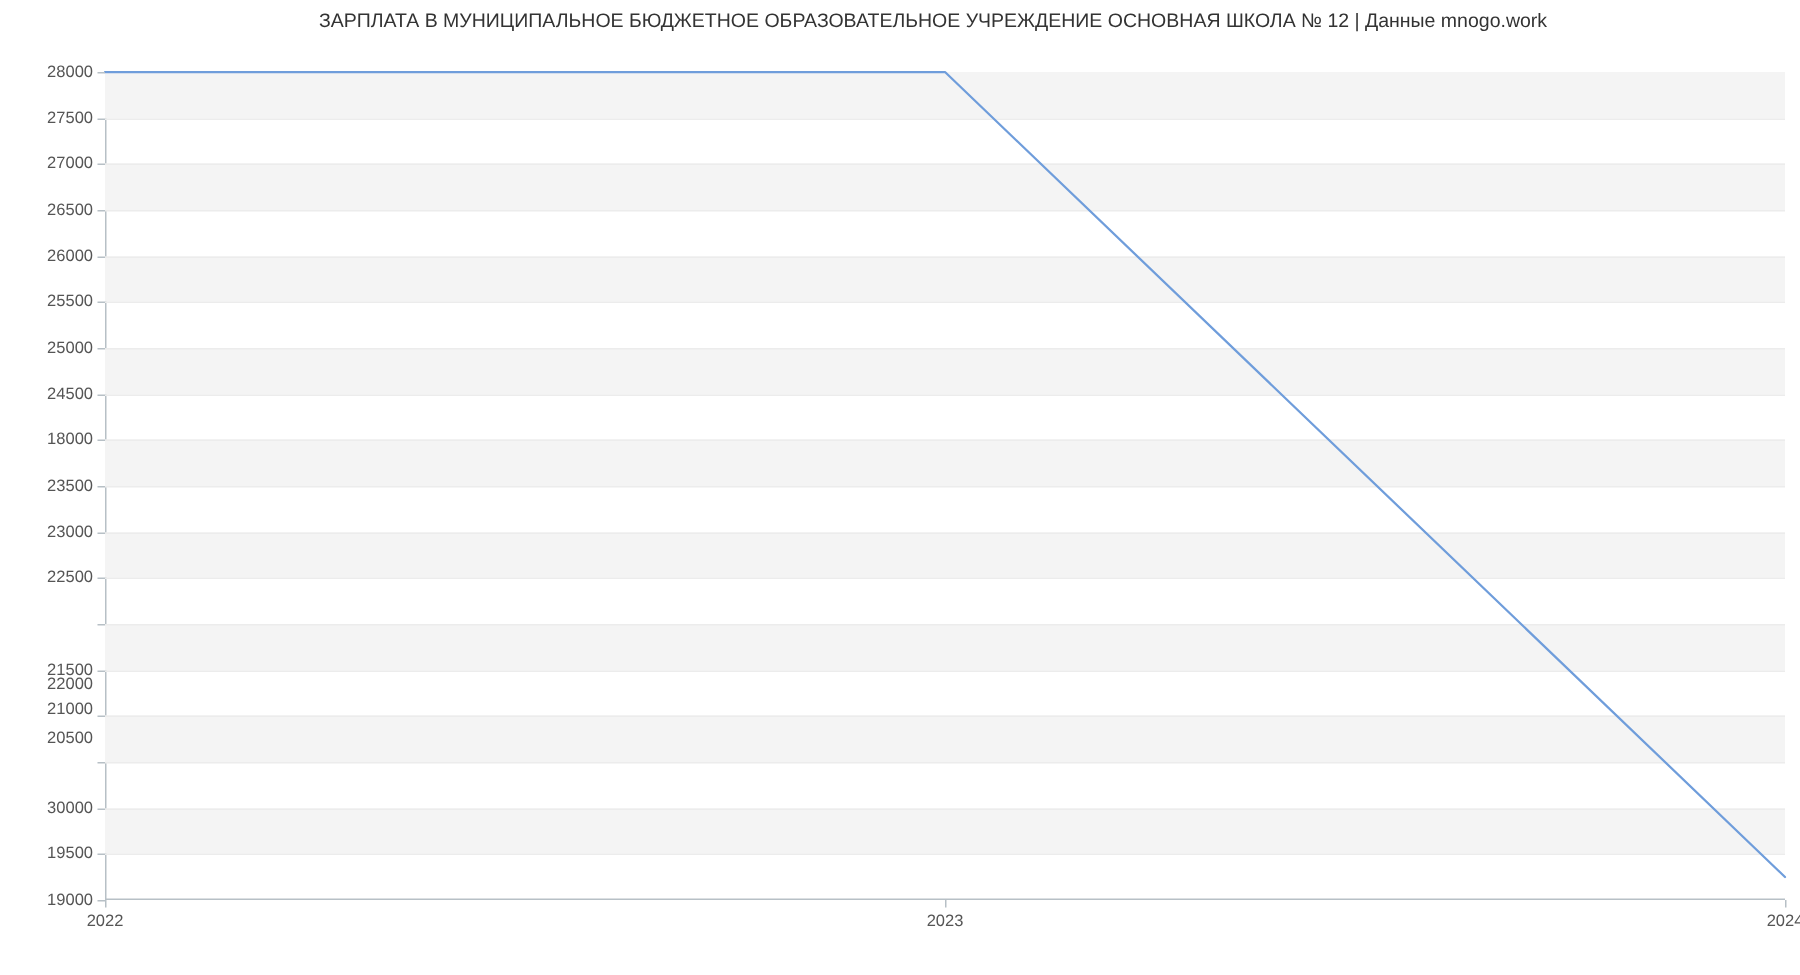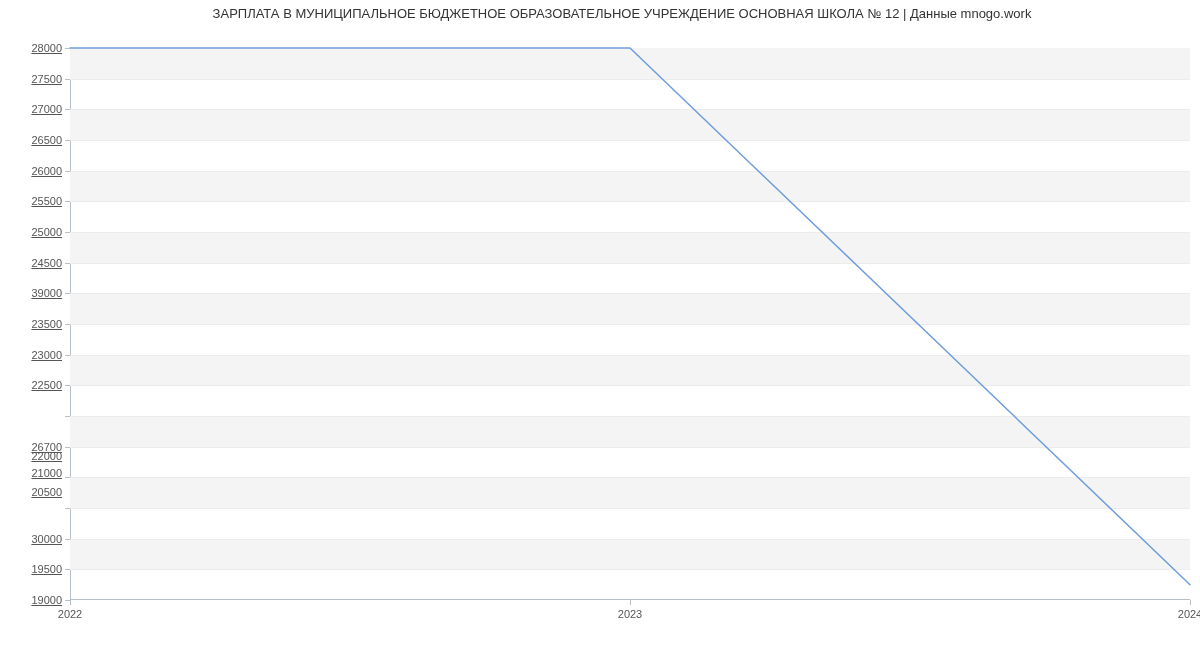--- a/index.html
+++ b/index.html
@@ -66,21 +66,20 @@
     border-top: 1px solid #b7c0c6;
   }
   .y-label {
     position: absolute;
     right: 100%;
     transform: translateY(-50%);
     padding-right: 8px;
     font-size: 11px;
     color: #555555;
     white-space: nowrap;
-    text-decoration: underline;
   }
   .x-tick {
     position: absolute;
     bottom: -5px;
     width: 0;
     height: 5px;
     border-left: 1px solid #b7c0c6;
   }
   .x-label {
     position: absolute;
@@ -146,31 +145,31 @@
       <div class="y-label" style="top: 552px;">19000</div>
       <div class="y-tick" style="top: 521.333px; left: -5px;"></div>
       <div class="y-label" style="top: 521.333px; text-align: right;">19500</div>
       <div class="y-tick" style="top: 490.667px; left: -5px;"></div>
       <div class="y-label" style="top: 490.667px;">30000</div>
       <div class="y-tick" style="top: 460px; left: -5px;"></div>
       <div class="y-label" style="top: 444px; text-align: center;">20500</div>
       <div class="y-tick" style="top: 429.333px; left: -5px;"></div>
       <div class="y-label" style="top: 425px;">21000</div>
       <div class="y-tick" style="top: 398.667px; left: -5px;"></div>
-      <div class="y-label" style="top: 398.667px;">26700</div>
+      <div class="y-label" style="top: 398.667px;">21500</div>
       <div class="y-tick" style="top: 368px; left: -5px;"></div>
       <div class="y-label" style="top: 368px; margin-top: 40px;">22000</div>
       <div class="y-tick" style="top: 337.333px; left: -5px;"></div>
       <div class="y-label" style="top: 337.333px;">22500</div>
       <div class="y-tick" style="top: 306.667px; left: -5px;"></div>
       <div class="y-label" style="top: 306.667px;">23000</div>
       <div class="y-tick" style="top: 276px; left: -5px;"></div>
       <div class="y-label" style="top: 276px;">23500</div>
       <div class="y-tick" style="top: 245.333px; left: -5px;"></div>
-      <div class="y-label" style="top: 245.333px;">39000</div>
+      <div class="y-label" style="top: 245.333px;">18000</div>
       <div class="y-tick" style="top: 214.667px; left: -5px;"></div>
       <div class="y-label" style="top: 214.667px;">24500</div>
       <div class="y-tick" style="top: 184px; left: -5px;"></div>
       <div class="y-label" style="top: 184px;">25000</div>
       <div class="y-tick" style="top: 153.333px; left: -5px;"></div>
       <div class="y-label" style="top: 153.333px;">25500</div>
       <div class="y-tick" style="top: 122.667px; left: -5px;"></div>
       <div class="y-label" style="top: 122.667px;">26000</div>
       <div class="y-tick" style="top: 92px; left: -5px;"></div>
       <div class="y-label" style="top: 92px;">26500</div>

